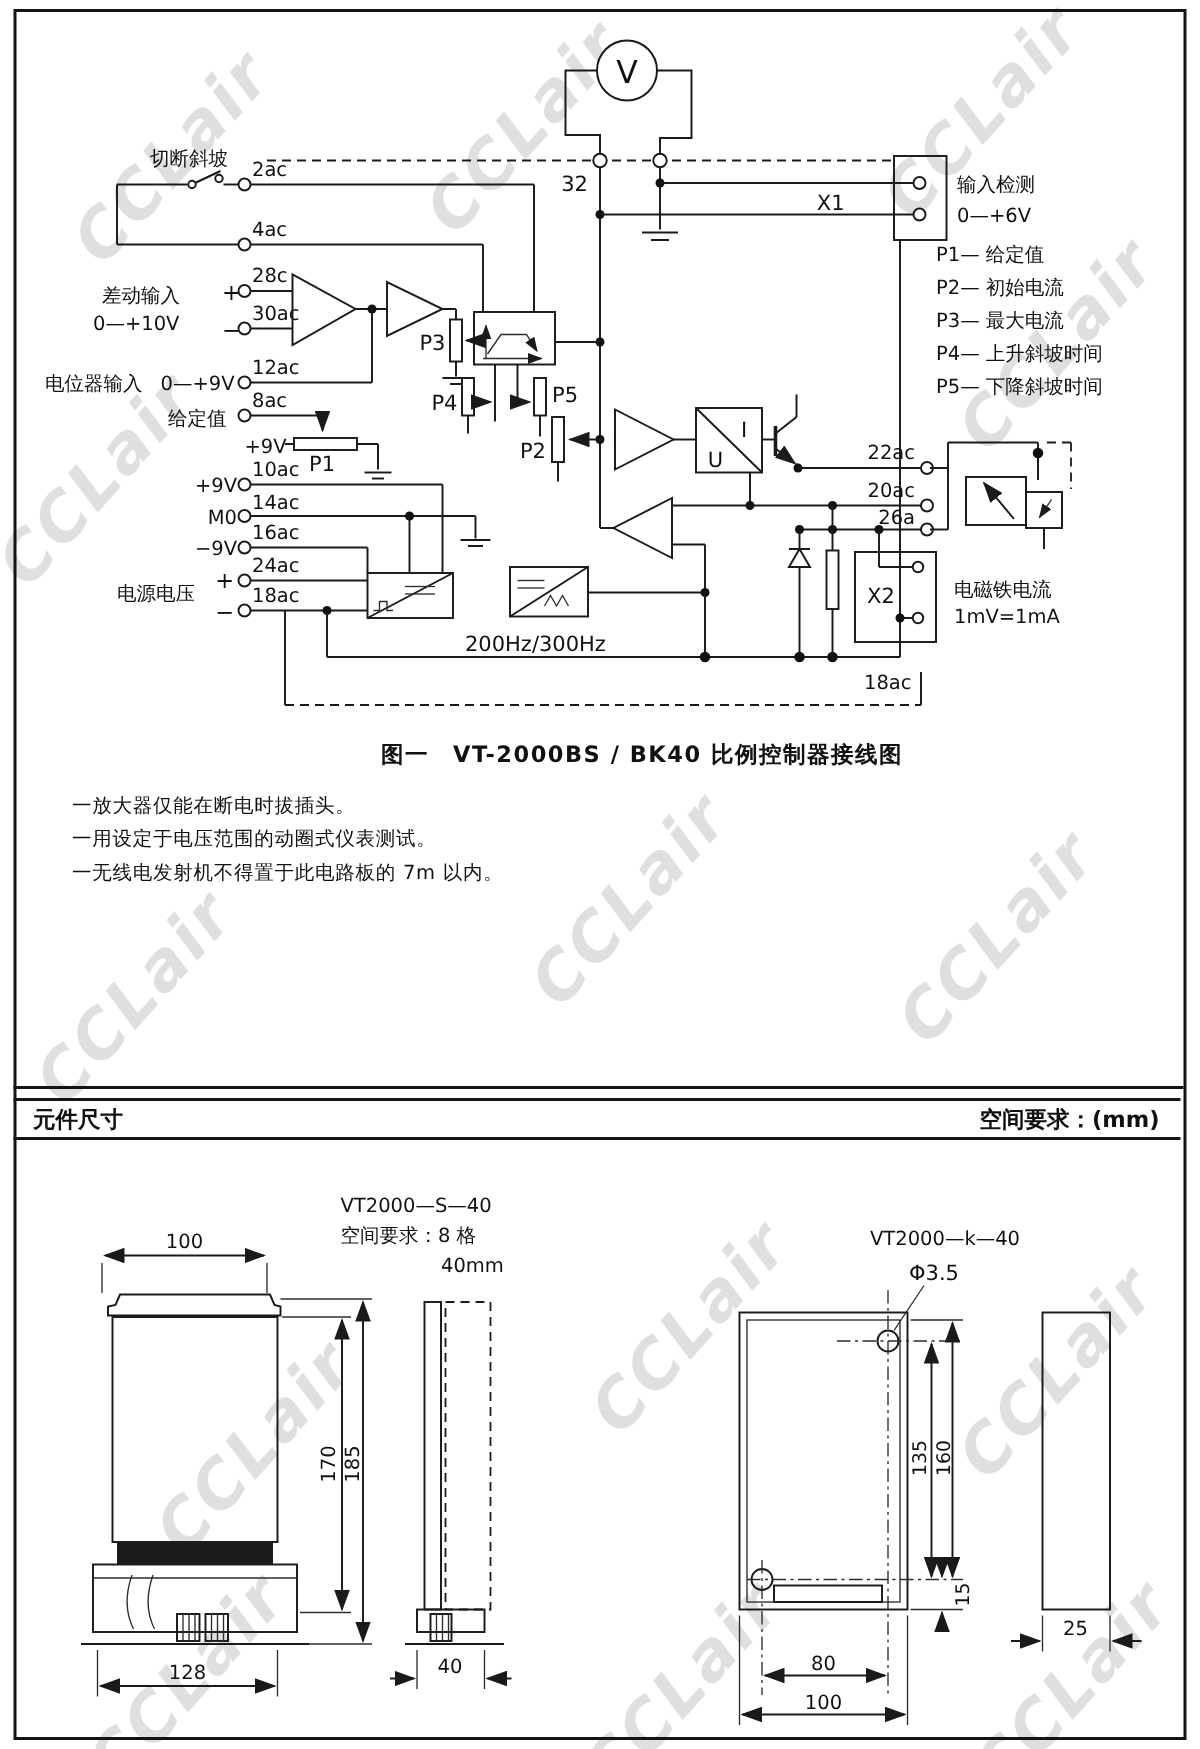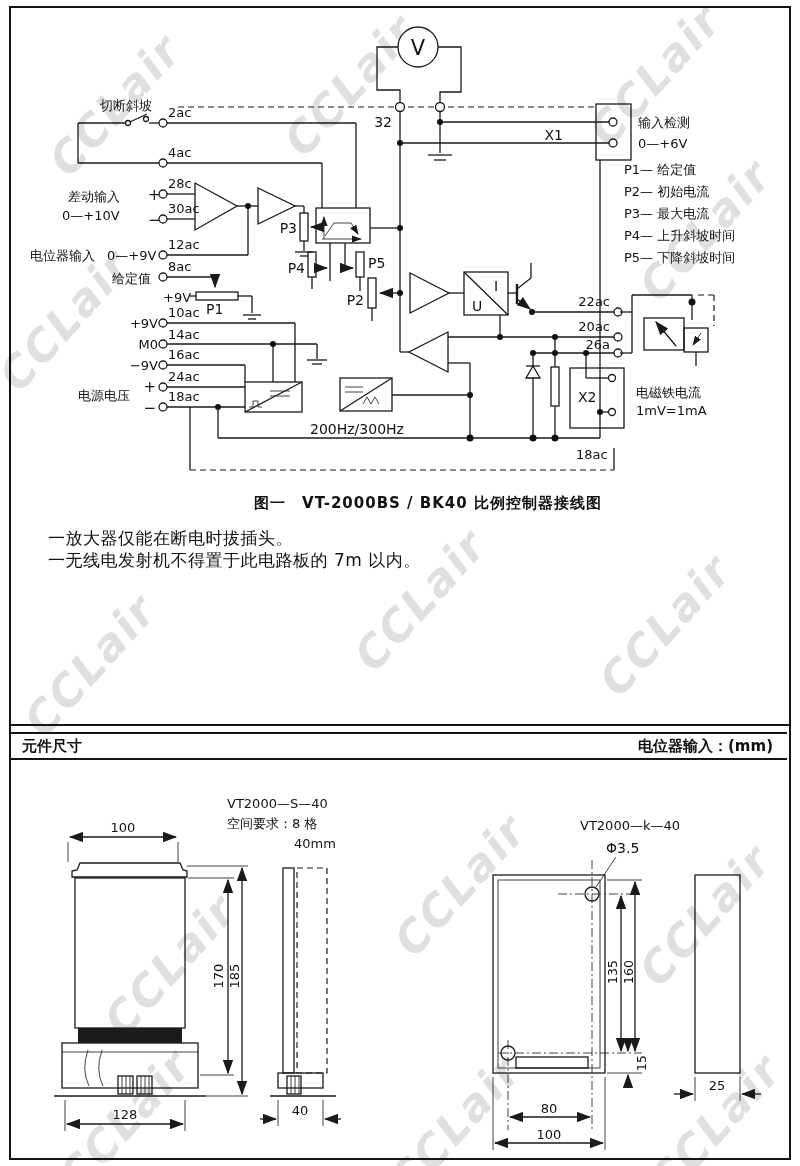--- a/index.html
+++ b/index.html
@@ -7,21 +7,21 @@
         font-family:"DejaVu Sans","Liberation Sans",sans-serif;color:#111;}
   .border{position:absolute;left:9px;top:6px;width:778px;height:1150px;border:2.5px solid #141414;}
   .hline{position:absolute;left:9px;width:780px;height:2px;background:#141414;}
   .bar{position:absolute;left:9px;top:732px;width:778px;height:24px;border-top:2px solid #141414;
        border-bottom:2px solid #141414;display:flex;justify-content:space-between;align-items:center;
        font-size:15px;font-weight:bold;}
   .bar .l{margin-left:13px;}
   .bar .r{margin-right:14px;}
   .caption{position:absolute;left:0;top:494px;width:800px;text-align:center;padding-left:56px;
            box-sizing:border-box;font-size:15px;font-weight:bold;letter-spacing:1px;}
-  .notes{position:absolute;left:48px;top:527px;font-size:17px;line-height:22.4px;letter-spacing:0.5px;}
+  .notes{position:absolute;left:48px;top:527px;font-size:13px;line-height:22.4px;letter-spacing:0.5px;}
   .wm{position:absolute;color:#c6c6c6;opacity:.55;font-size:44px;font-weight:bold;font-style:italic;
       letter-spacing:2px;transform:translate(-50%,-50%) rotate(-48deg);white-space:nowrap;pointer-events:none;}
   svg{position:absolute;left:0;top:0;}
   svg text{font-family:"DejaVu Sans","Liberation Sans",sans-serif;fill:#111;}
   .t13{font-size:13px;} .t14{font-size:14px;} .t12{font-size:12.5px;} .t15{font-size:15px;} .t20{font-size:21px;}
   .w{stroke:#1a1a1a;stroke-width:1.3;fill:none;}
   .w2{stroke:#1a1a1a;stroke-width:2.4;fill:none;}
   .thin{stroke:#2c2c2c;stroke-width:0.9;fill:none;}
   .dsh{stroke:#1a1a1a;stroke-width:1.2;fill:none;stroke-dasharray:6 4;}
   .ddot{stroke:#2c2c2c;stroke-width:0.9;fill:none;stroke-dasharray:9 3 2 3;}
@@ -436,23 +436,24 @@
         <line class="w" x1="761" y1="1094" x2="742" y2="1094" marker-end="url(#ah)"></line>
         <text class="t13" x="717" y="1090" text-anchor="middle">25</text>
       </g>
     </g>
   </svg>
 
   <div class="caption">图一　VT-2000BS / BK40 比例控制器接线图</div>
 
   <div class="notes">
     <div>一放大器仅能在断电时拔插头。</div>
+    <div>一用设定于电压范围的动圈式仪表测试。</div>
     <div>一无线电发射机不得置于此电路板的 7m 以内。</div>
   </div>
 
   <div class="hline" style="top:724px"></div>
   <div class="bar">
     <span class="l">元件尺寸</span>
-    <span class="r">电位器输入：(mm)</span>
+    <span class="r">空间要求：(mm)</span>
   </div>
 
   <div class="border"></div>
 </div>
 
 </body></html>

